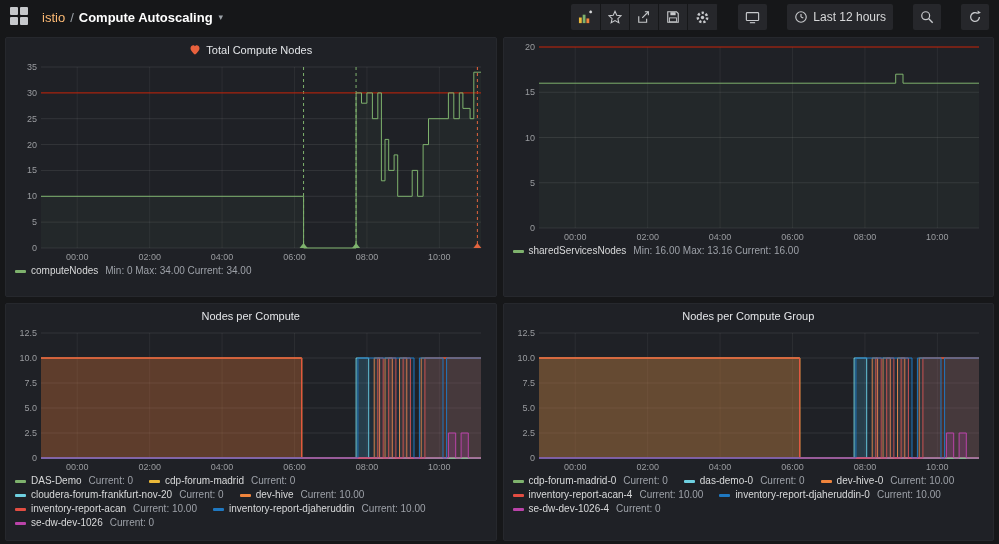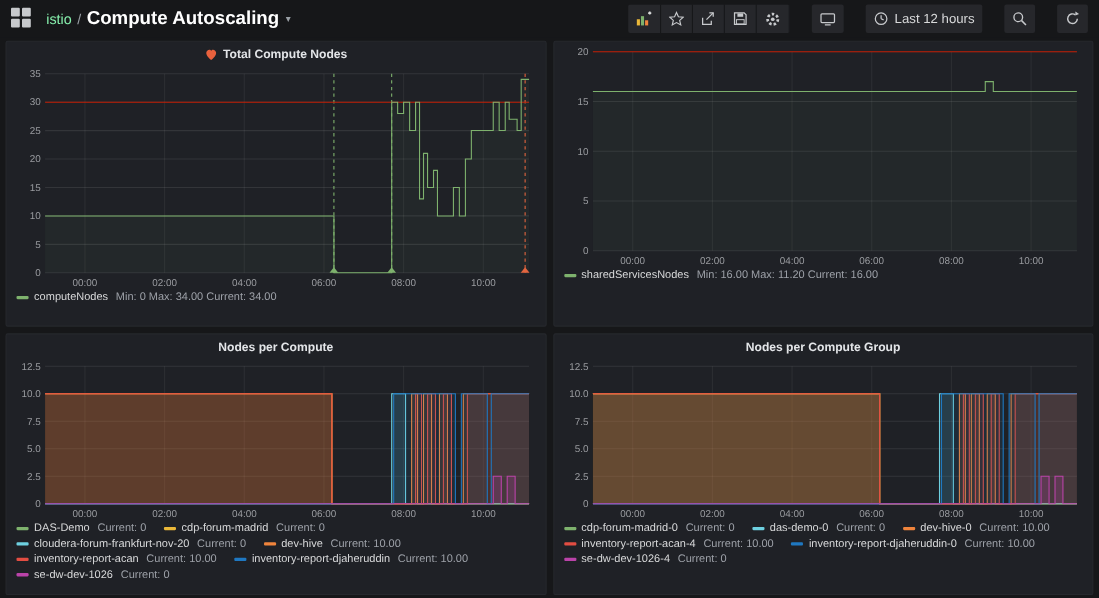--- a/index.html
+++ b/index.html
@@ -3,35 +3,35 @@
 <meta charset="utf-8">
 <style>
   *{box-sizing:border-box;margin:0;padding:0}
   body{width:999px;height:544px;background:#161719;font-family:"Liberation Sans",sans-serif;color:#d8d9da;overflow:hidden}
   svg text{font-family:"Liberation Sans",sans-serif}
   
   .navbar{height:34px;display:flex;align-items:center;padding:0 10px;background:#161719}
   .logo{width:20px;height:20px;display:grid;grid-template-columns:8px 8px;grid-template-rows:8px 8px;gap:2px;margin-right:12px;cursor:pointer}
   .logo i{background:#c7c9cc;border-radius:1px}
   .bc{display:flex;align-items:center;cursor:pointer}
-  .bc-app{color:#86efac;font-size:13px}
+  .bc-app{color:#fdba74;font-size:13px}
   .bc-sep{color:#9aa0a6;font-size:13px;margin:0 5px}
-  .bc-title{color:#ffffff;font-weight:bold;font-size:17px}
+  .bc-title{color:#ffffff;font-weight:bold;font-size:13px}
   .caret{color:#9aa0a6;font-size:9px;margin-left:6px}
   .nav-right{margin-left:auto;display:flex;align-items:center;gap:20px}
   .btn-group{display:flex;border-radius:2px;overflow:hidden}
   .nav-btn{height:26px;min-width:27px;padding:0 7px;display:flex;align-items:center;gap:5px;justify-content:center;background:#26272b;color:#c7c9cc;border:none;border-right:1px solid #161719;cursor:pointer;font-size:12px}
   .btn-group .nav-btn:last-child,{border-right:none}
   .nav-btn.single{border-right:none;border-radius:2px}
   .nav-btn svg{display:block}
   .time-label{font-size:12px;color:#d8d9da;white-space:nowrap}
   
   .dash{height:510px;padding:3px 5px;display:grid;grid-template-columns:1fr 1fr;grid-template-rows:260px 1fr;gap:6px}
   .panel{background:#1f2126;border:1px solid #26282d;border-radius:2px;padding:2px 5px;display:flex;flex-direction:column;overflow:hidden}
-  .panel-header{height:20px;display:flex;align-items:center;justify-content:center;gap:5px;font-size:11px;font-weight:bold;color:#e3e5e8;cursor:pointer;flex:none}
+  .panel-header{height:20px;display:flex;align-items:center;justify-content:center;gap:5px;font-size:11px;font-weight:normal;color:#e3e5e8;cursor:pointer;flex:none}
   .health{display:inline-flex;align-items:center}
   .chart{display:block;flex:none}
   .legend{font-size:10px;padding:0 4px;display:flex;flex-wrap:wrap;column-gap:16px;line-height:14px;align-content:flex-start}
   .legend-item{white-space:nowrap;cursor:pointer}
   .legend-dash{display:inline-block;width:11px;height:3px;border-radius:1px;margin-right:5px;vertical-align:middle}
   .legend-alias{color:#d8d9da;margin-right:7px}
   .legend-stats{color:#9da1a8}
 </style>
 </head>
 <body>
@@ -195,21 +195,21 @@
         <text x="26" y="55.25" text-anchor="end" fill="#9a9ca0" font-size="9">15</text>
         <text x="26" y="10" text-anchor="end" fill="#9a9ca0" font-size="9">20</text>
         <text x="66.21399176954733" y="200" text-anchor="middle" fill="#9a9ca0" font-size="9">00:00</text>
         <text x="138.64197530864197" y="200" text-anchor="middle" fill="#9a9ca0" font-size="9">02:00</text>
         <text x="211.06995884773664" y="200" text-anchor="middle" fill="#9a9ca0" font-size="9">04:00</text>
         <text x="283.49794238683126" y="200" text-anchor="middle" fill="#9a9ca0" font-size="9">06:00</text>
         <text x="355.9259259259259" y="200" text-anchor="middle" fill="#9a9ca0" font-size="9">08:00</text>
         <text x="428.3539094650206" y="200" text-anchor="middle" fill="#9a9ca0" font-size="9">10:00</text>
       </svg>
     <div class="legend">
-        <span class="legend-item"><span class="legend-dash" style="background: rgb(126, 178, 109);"></span><span class="legend-alias">sharedServicesNodes</span><span class="legend-stats">Min: 16.00 Max: 11.20 Current: 16.00</span></span>
+        <span class="legend-item"><span class="legend-dash" style="background: rgb(126, 178, 109);"></span><span class="legend-alias">sharedServicesNodes</span><span class="legend-stats">Min: 16.00 Max: 13.16 Current: 16.00</span></span>
       </div>
   </div>
 
   <div class="panel">
     <div class="panel-header">
 
       <span>Nodes per Compute</span>
     </div>
     <svg class="chart" width="478" height="148">
         <line x1="66.21399176954733" x2="66.21399176954733" y1="7" y2="132" stroke="rgba(255,255,255,0.06)" stroke-width="1"></line>

